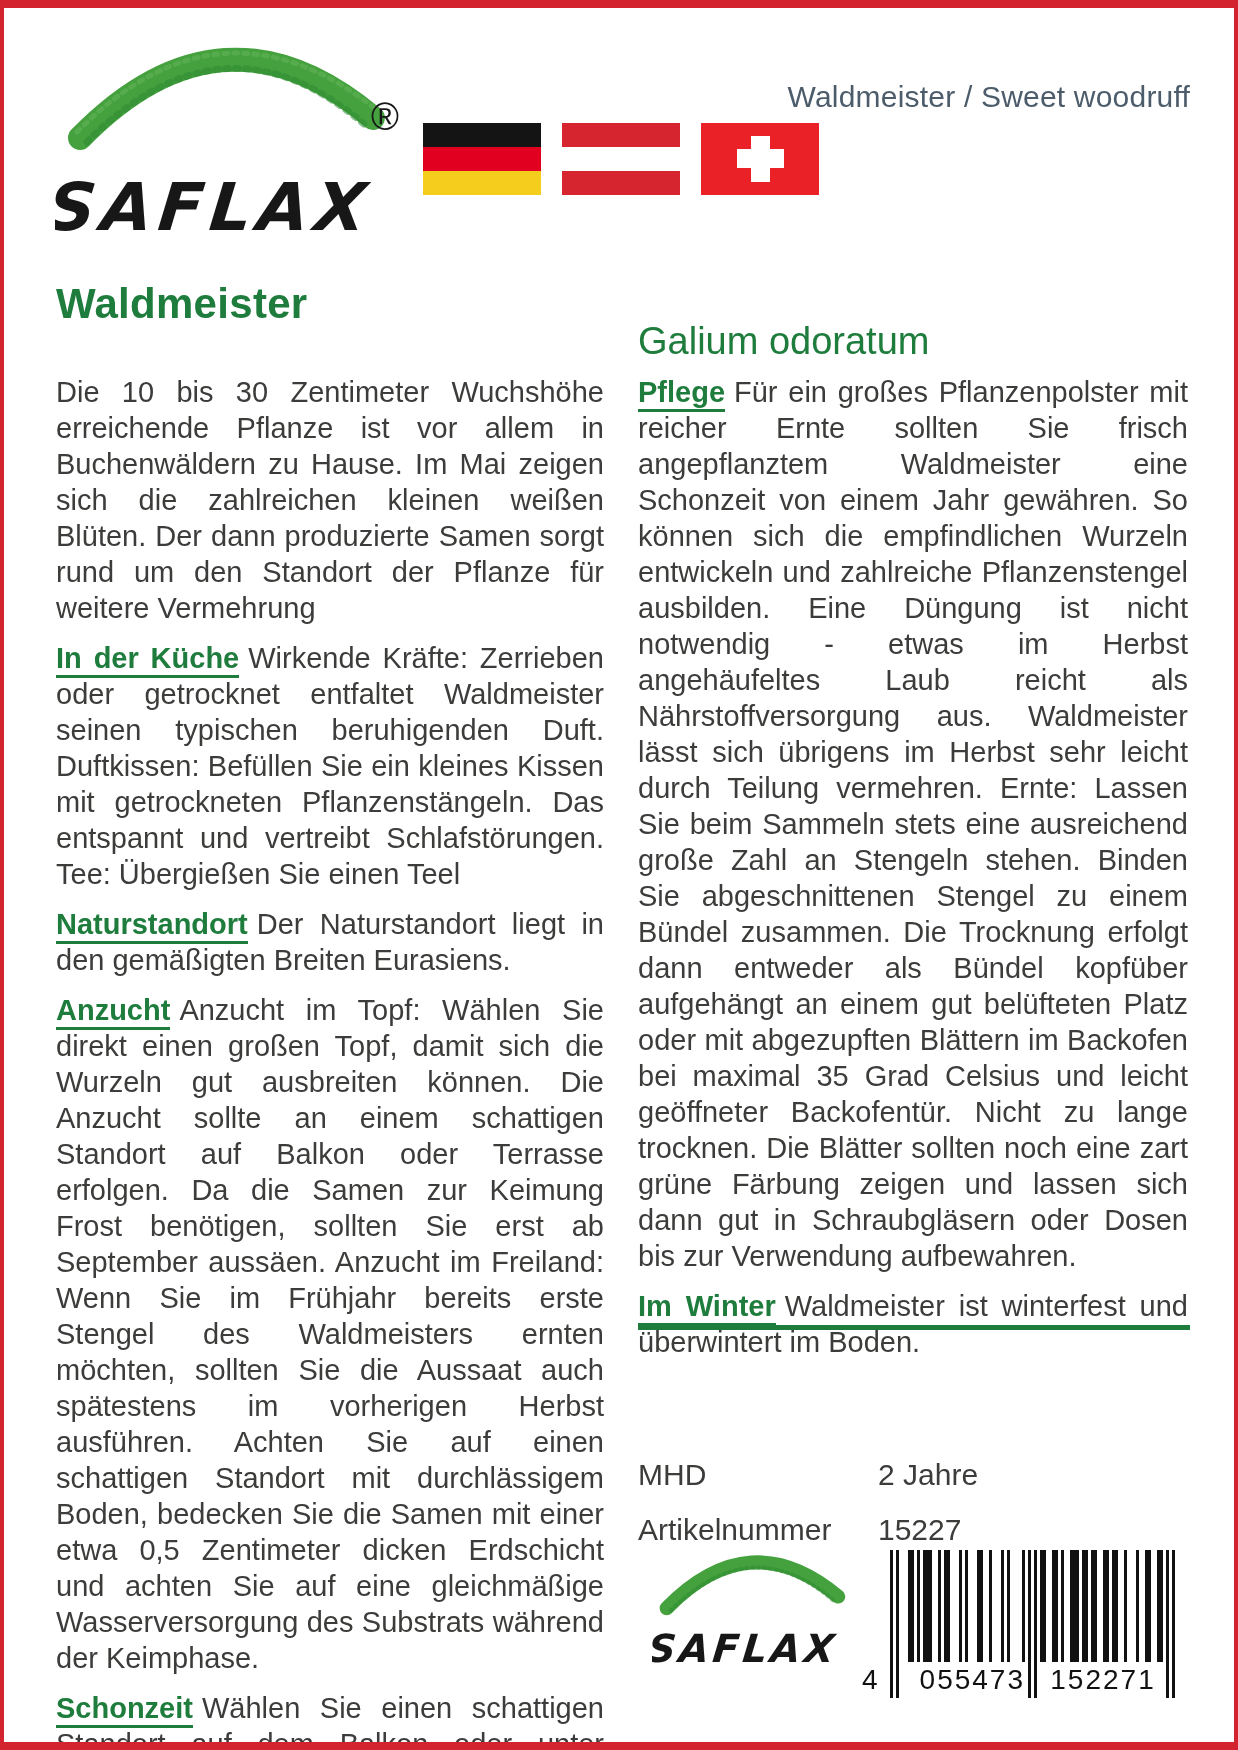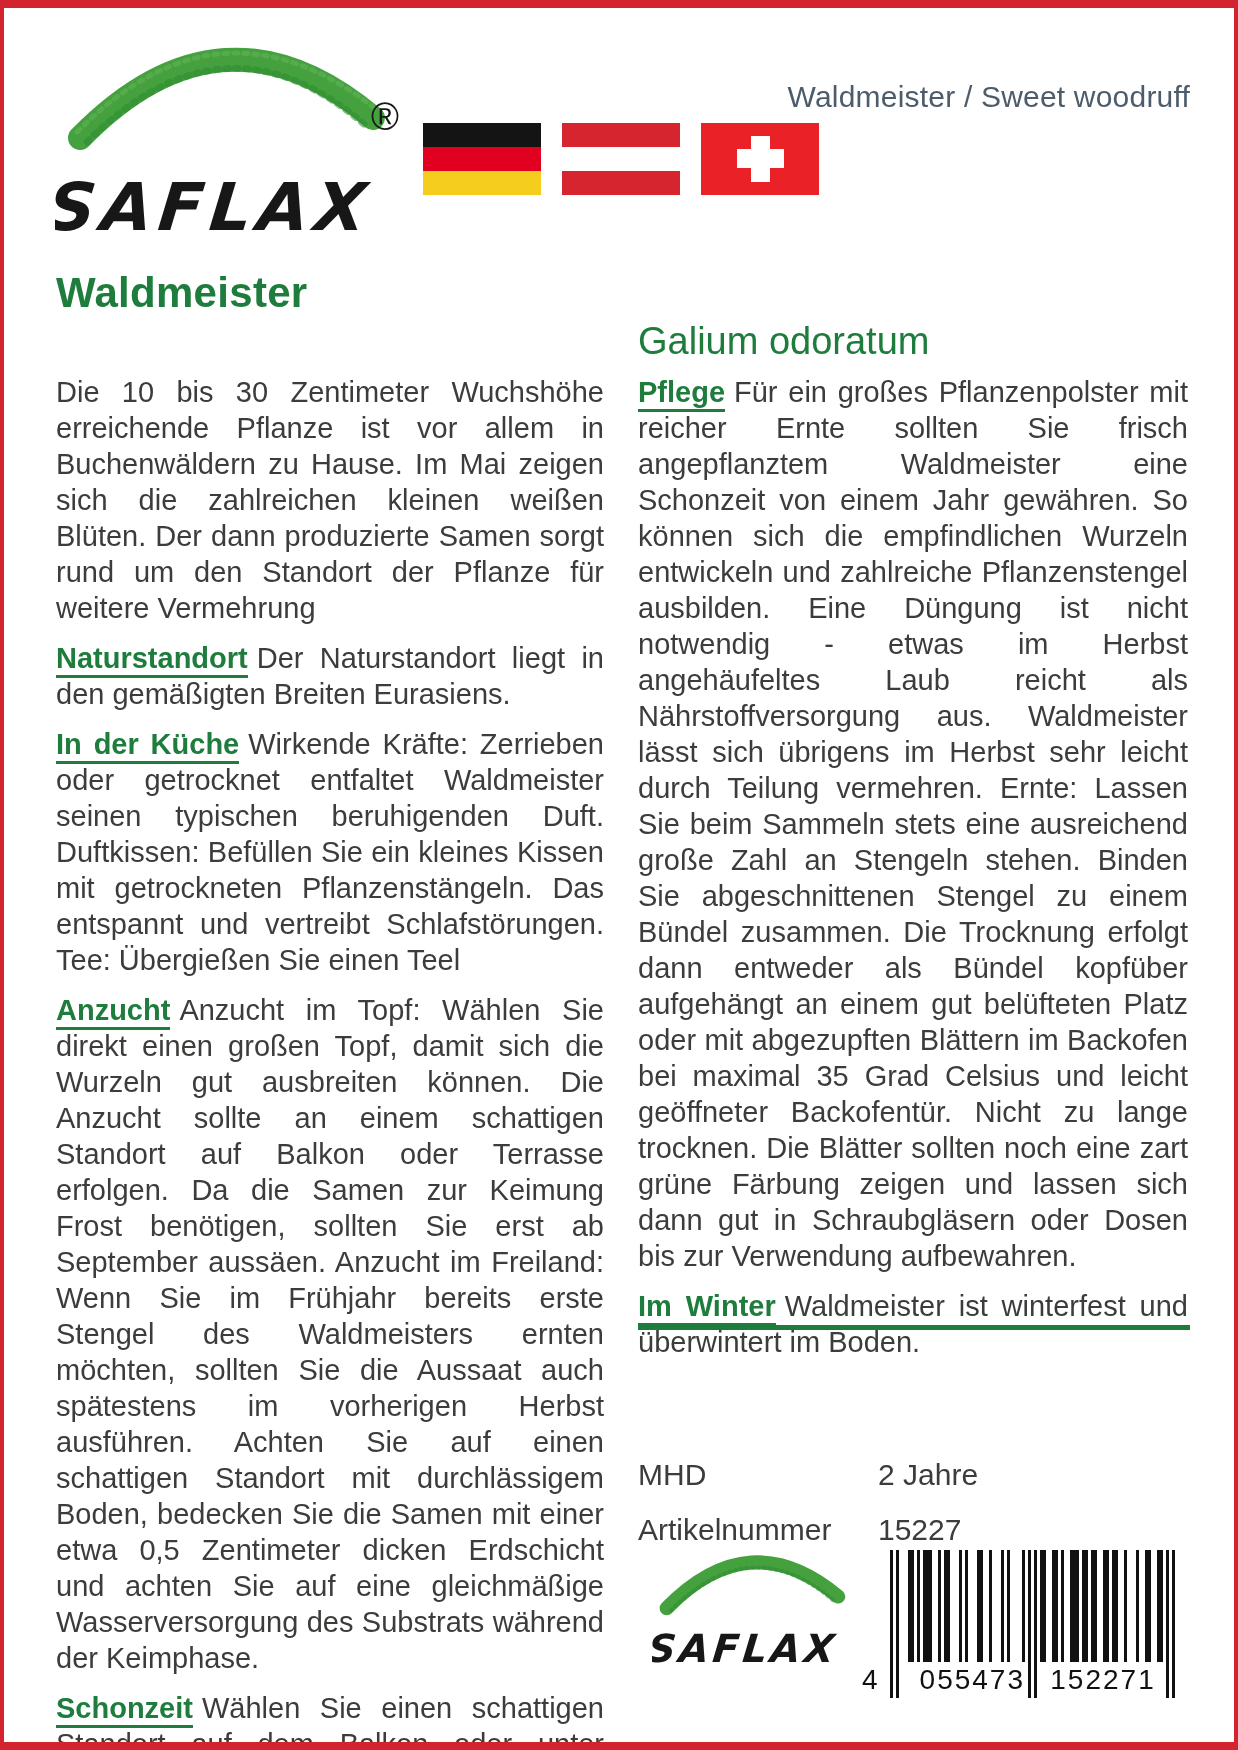--- a/index.html
+++ b/index.html
@@ -28,21 +28,21 @@
   .flag-de .s1{background:#141414;}
   .flag-de .s2{background:#e1001f;}
   .flag-de .s3{background:#f5cd1c;}
   .flag-at .s1,.flag-at .s3{background:#d6252e;}
   .flag-at .s2{background:#ffffff;}
   .flag-ch{background:#ea2127;}
   .flag-ch .cross-v{position:absolute;left:50px;top:13px;width:19px;height:46px;background:#fff;}
   .flag-ch .cross-h{position:absolute;left:36px;top:26px;width:47px;height:19px;background:#fff;}
   
   .page-title{
-    position:absolute;left:52px;top:233px;
+    position:absolute;left:52px;top:244px;
     font-size:42px;font-weight:bold;color:#1e7c3c;letter-spacing:0.3px;
   }
   .latin-name{
     position:absolute;left:634px;top:312px;width:550px;
     font-size:38px;color:#1e7c3c;text-align:left;
   }
   .col{
     position:absolute;top:366px;
     font-size:29px;line-height:36px;text-align:justify;
     hyphens:auto;-webkit-hyphens:auto;
@@ -107,22 +107,22 @@
         <div class="cross-h"></div>
     </div>
   </div>
 
   <div class="header-title">Waldmeister / Sweet woodruff</div>
 
   <h1 class="page-title">Waldmeister</h1>
 
   <div class="col col-left">
     <p>Die 10 bis 30 Zentimeter Wuchshöhe erreichende Pflanze ist vor allem in Buchenwäldern zu Hause. Im Mai zeigen sich die zahlreichen kleinen weißen Blüten. Der dann produzierte Samen sorgt rund um den Standort der Pflanze für weitere Vermehrung</p>
+    <p><span class="sec-head">In der Küche</span><span>Wirkende Kräfte: Zerrieben oder getrocknet entfaltet Waldmeister seinen typischen beruhigenden Duft. Duftkissen: Befüllen Sie ein kleines Kissen mit getrockneten Pflanzenstängeln. Das entspannt und vertreibt Schlafstörungen. Tee: Übergießen Sie einen Teel</span></p>
     <p><span class="sec-head">Naturstandort</span><span>Der Naturstandort liegt in den gemäßigten Breiten Eurasiens.</span></p>
-    <p><span class="sec-head">In der Küche</span><span>Wirkende Kräfte: Zerrieben oder getrocknet entfaltet Waldmeister seinen typischen beruhigenden Duft. Duftkissen: Befüllen Sie ein kleines Kissen mit getrockneten Pflanzenstängeln. Das entspannt und vertreibt Schlafstörungen. Tee: Übergießen Sie einen Teel</span></p>
     <p><span class="sec-head">Anzucht</span><span>Anzucht im Topf: Wählen Sie direkt einen großen Topf, damit sich die Wurzeln gut ausbreiten können. Die Anzucht sollte an einem schattigen Standort auf Balkon oder Terrasse erfolgen. Da die Samen zur Keimung Frost benötigen, sollten Sie erst ab September aussäen. Anzucht im Freiland: Wenn Sie im Frühjahr bereits erste Stengel des Waldmeisters ernten möchten, sollten Sie die Aussaat auch spätestens im vorherigen Herbst ausführen. Achten Sie auf einen schattigen Standort mit durchlässigem Boden, bedecken Sie die Samen mit einer etwa 0,5 Zentimeter dicken Erdschicht und achten Sie auf eine gleichmäßige Wasserversorgung des Substrats während der Keimphase.</span></p>
     <p><span class="sec-head">Schonzeit</span><span>Wählen Sie einen schattigen Standort auf dem Balkon oder unter Bäumen und Sträuchern mit lockerem Boden.</span></p>
   </div>
 
   <div class="latin-name">Galium odoratum</div>
 
   <div class="col col-right">
     <p><span class="sec-head">Pflege</span><span>Für ein großes Pflanzenpolster mit reicher Ernte sollten Sie frisch angepflanztem Waldmeister eine Schonzeit von einem Jahr gewähren. So können sich die empfindlichen Wurzeln entwickeln und zahlreiche Pflanzenstengel ausbilden. Eine Düngung ist nicht notwendig - etwas im Herbst angehäufeltes Laub reicht als Nährstoffversorgung aus. Waldmeister lässt sich übrigens im Herbst sehr leicht durch Teilung vermehren. Ernte: Lassen Sie beim Sammeln stets eine ausreichend große Zahl an Stengeln stehen. Binden Sie abgeschnittenen Stengel zu einem Bündel zusammen. Die Trocknung erfolgt dann entweder als Bündel kopfüber aufgehängt an einem gut belüfteten Platz oder mit abgezupften Blättern im Backofen bei maximal 35 Grad Celsius und leicht geöffneter Backofentür. Nicht zu lange trocknen. Die Blätter sollten noch eine zart grüne Färbung zeigen und lassen sich dann gut in Schraubgläsern oder Dosen bis zur Verwendung aufbewahren.</span></p>
     <p><span class="sec-head">Im Winter</span><span>Waldmeister ist winterfest und überwintert im Boden.</span></p>
   </div>

